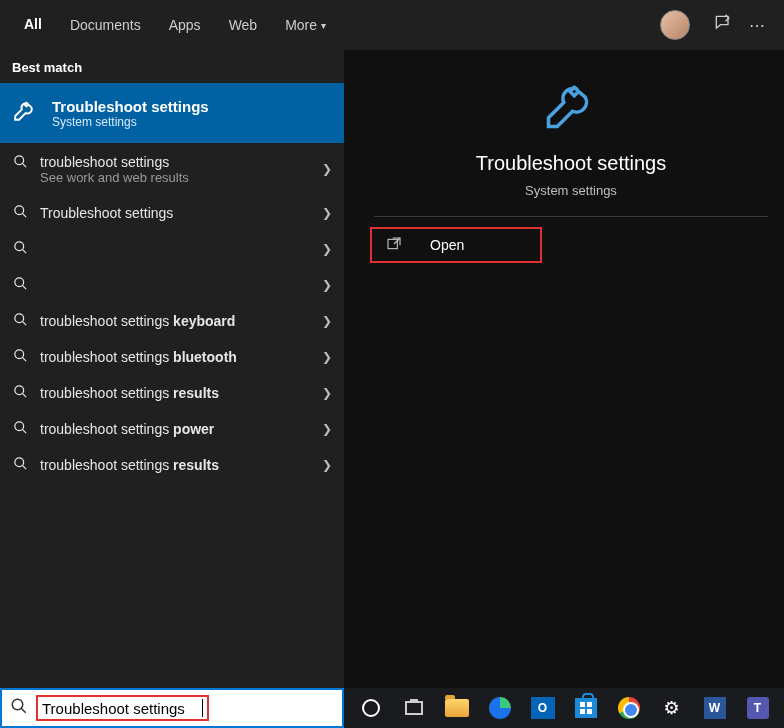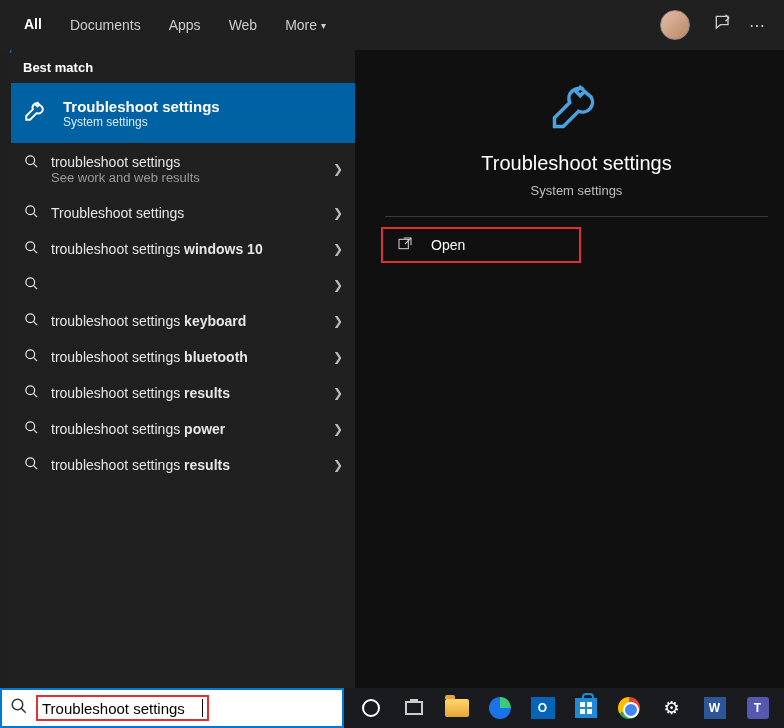--- a/index.html
+++ b/index.html
@@ -7,21 +7,21 @@
 
   
   .tabs { height: 50px; background: #202020; display: flex; align-items: center; padding: 0 10px; }
   .tab { color: #ccc; font-size: 14px; padding: 4px 14px; height: 56px; display: flex; align-items: center; cursor: pointer; }
   .tab.active { color: #fff; font-weight: 600; border-bottom: 3px solid #0078d4; }
   .tabs .spacer { flex: 1; }
   .avatar { width: 30px; height: 30px; border-radius: 50%; background: linear-gradient(135deg,#e6bfa6,#b78567); border:1px solid #888; margin-right: 16px; }
   .top-icon { color: #ccc; width: 34px; text-align: center; font-size: 16px; cursor: pointer; }
 
   
-  .main { display: flex; height: 638px; margin-left: 11px; }
+  .main { display: flex; height: 638px; }
   .left { width: 344px; background: #202020; display: flex; flex-direction: column; }
   .right { flex: 1; background: #101010; padding-left: 12px; padding-right:12px; display:flex; flex-direction:column;}
   .gap { width: 14px; background:#101010;}
 
   .section-head { color: #fff; font-size: 13px; font-weight: 600; padding: 10px 12px 8px; display:flex; align-items:center; gap:8px;}
   .section-head .info { width:14px; height:14px; border:1px solid #ccc; border-radius:50%; font-size:10px; display:flex; align-items:center; justify-content:center; color:#ccc;}
 
   
   .best { background:#0062a3; color:#fff; display:flex; align-items:center; padding:10px 12px; gap:14px; height:60px;}
   .best .wrench { font-size:24px; color:#fff;}
@@ -40,21 +40,21 @@
   .row.tworow .lbl { align-items:flex-start;}
   .row.tworow .stack { display:flex; flex-direction:column;}
   .chev { color:#bbb; font-size:12px;}
 
   
   .detail-top { display:flex; flex-direction:column; align-items:center; padding-top:24px; gap:8px;}
   .big-wrench svg { stroke:#4aa3e0;}
   .detail-title { color:#fff; font-size:20px; font-weight:400; margin-top:6px;}
   .detail-sub { color:#bfbfbf; font-size:13px; margin-bottom:18px;}
   .hr { height:1px; background:#3a3a3a; margin:0 4px 10px;}
-  .open-row { border:2px solid #e03030; height:36px; display:flex; align-items:center; padding:0 14px; gap:18px; color:#fff; font-size:14px; width:200px; cursor:pointer;}
+  .open-row { border:2px solid #e03030; height:36px; display:flex; align-items:center; padding:0 14px; gap:28px; color:#fff; font-size:14px; width:172px; cursor:pointer;}
   .open-row .oi { font-size:14px; color:#ccc;}
 
   
   .search-strip { position:absolute; left:0; bottom:0; width:344px; height:40px; background:#fff; border:2px solid #0078d4; display:flex; align-items:center; padding:0 8px; gap:8px;}
   .search-strip .mag { font-size:16px; color:#333;}
   .search-strip .outline { border:2px solid #e03030; height:26px; display:flex; align-items:center; padding:0 4px;}
   .search-strip input { border:none; outline:none; font-size:15px; width:160px; background:transparent;}
   .caret { width:1px; height:18px; background:#000;}
 
   
@@ -135,21 +135,20 @@
             <span class="txt">Troubleshoot settings<span class="bold"></span></span>
           </div>
           <span class="chev">❯</span>
         </div>
         <div class="row">
           <div class="lbl">
             <span class="mag"><svg width="15" height="15" viewBox="0 0 24 24" fill="none" stroke="#e6e6e6" stroke-width="2">
                 <circle cx="10" cy="10" r="7"></circle>
                 <line x1="21" y1="21" x2="15" y2="15"></line>
               </svg></span>
-            <span class="txt">troubleshoot settings <span class="bold">windows 10</span></span>
           </div>
           <span class="chev">❯</span>
         </div>
         <div class="row">
           <div class="lbl">
             <span class="mag"><svg width="15" height="15" viewBox="0 0 24 24" fill="none" stroke="#e6e6e6" stroke-width="2">
                 <circle cx="10" cy="10" r="7"></circle>
                 <line x1="21" y1="21" x2="15" y2="15"></line>
               </svg></span>
           </div>

